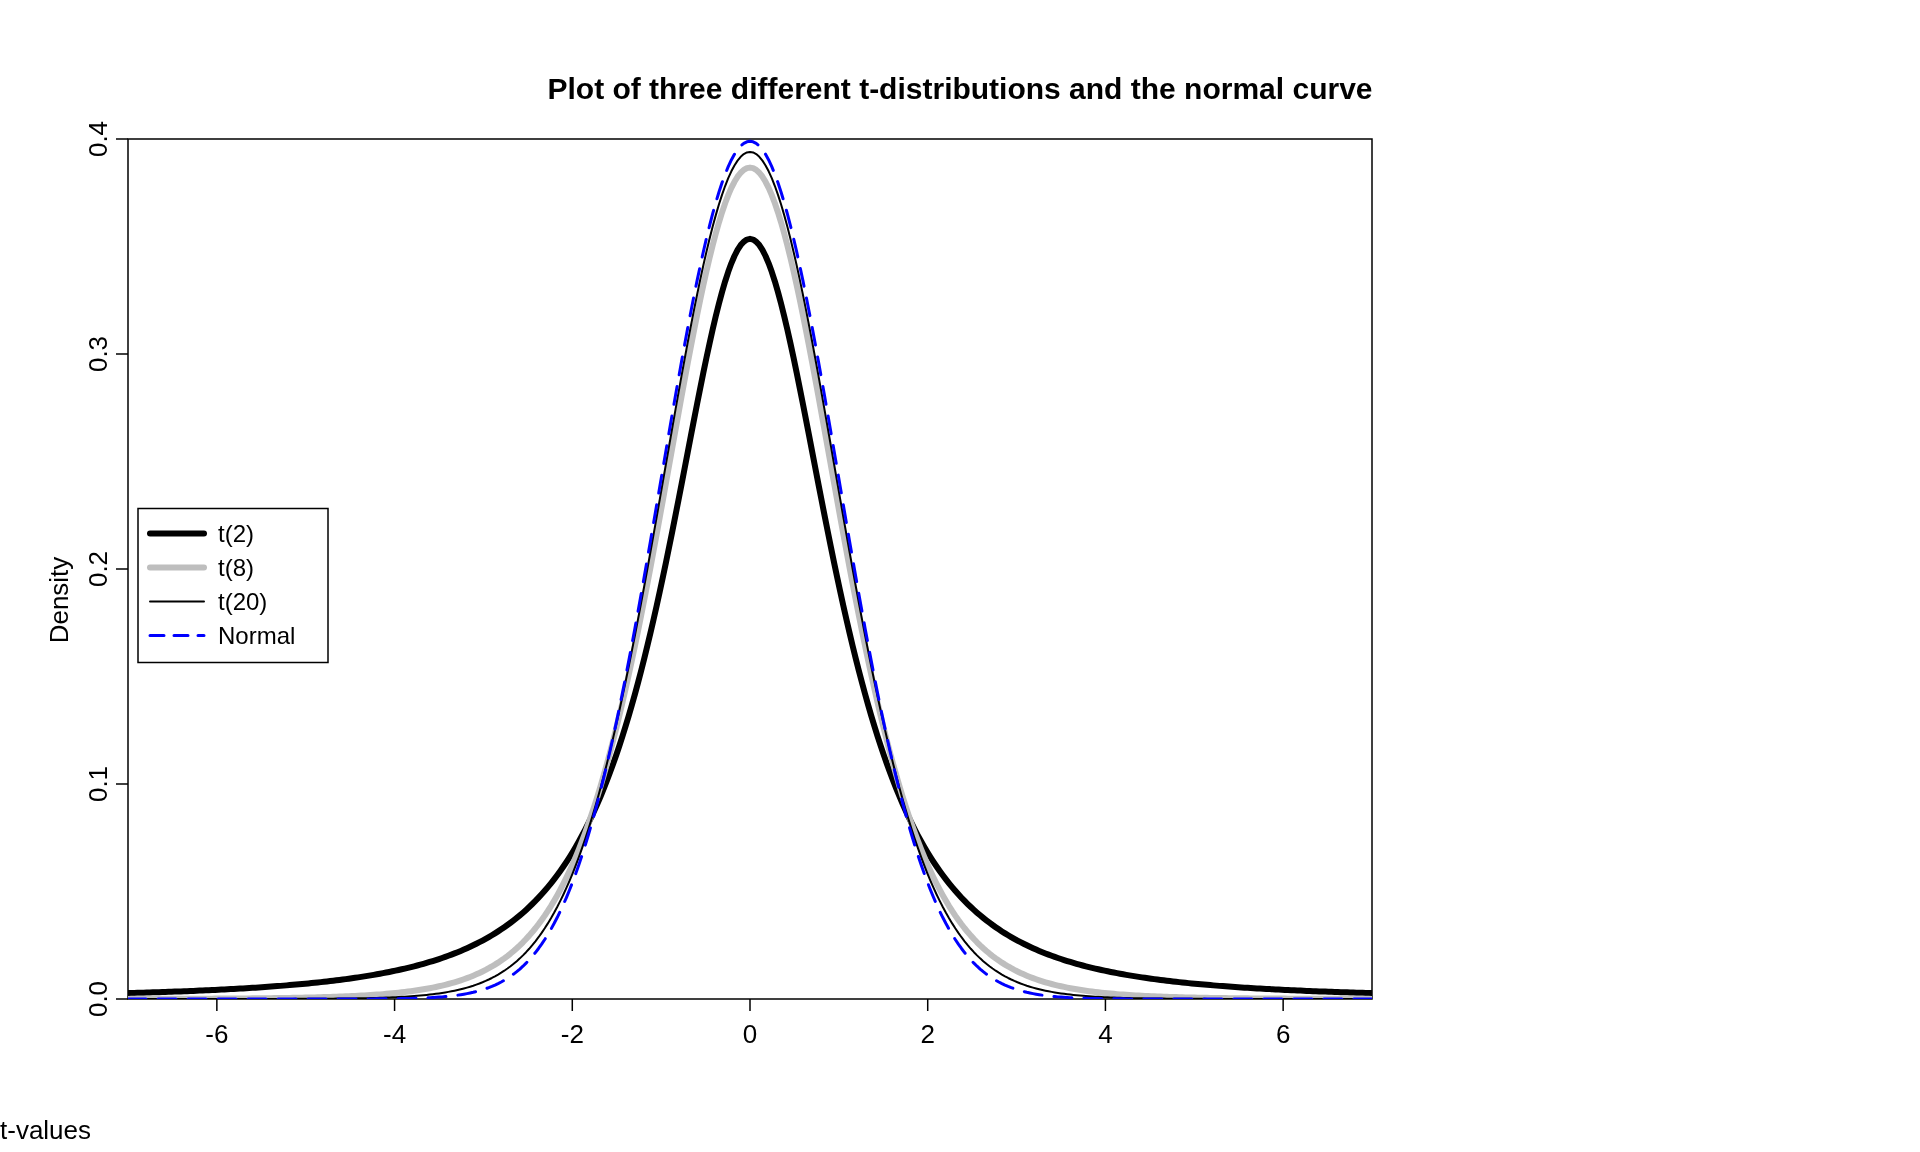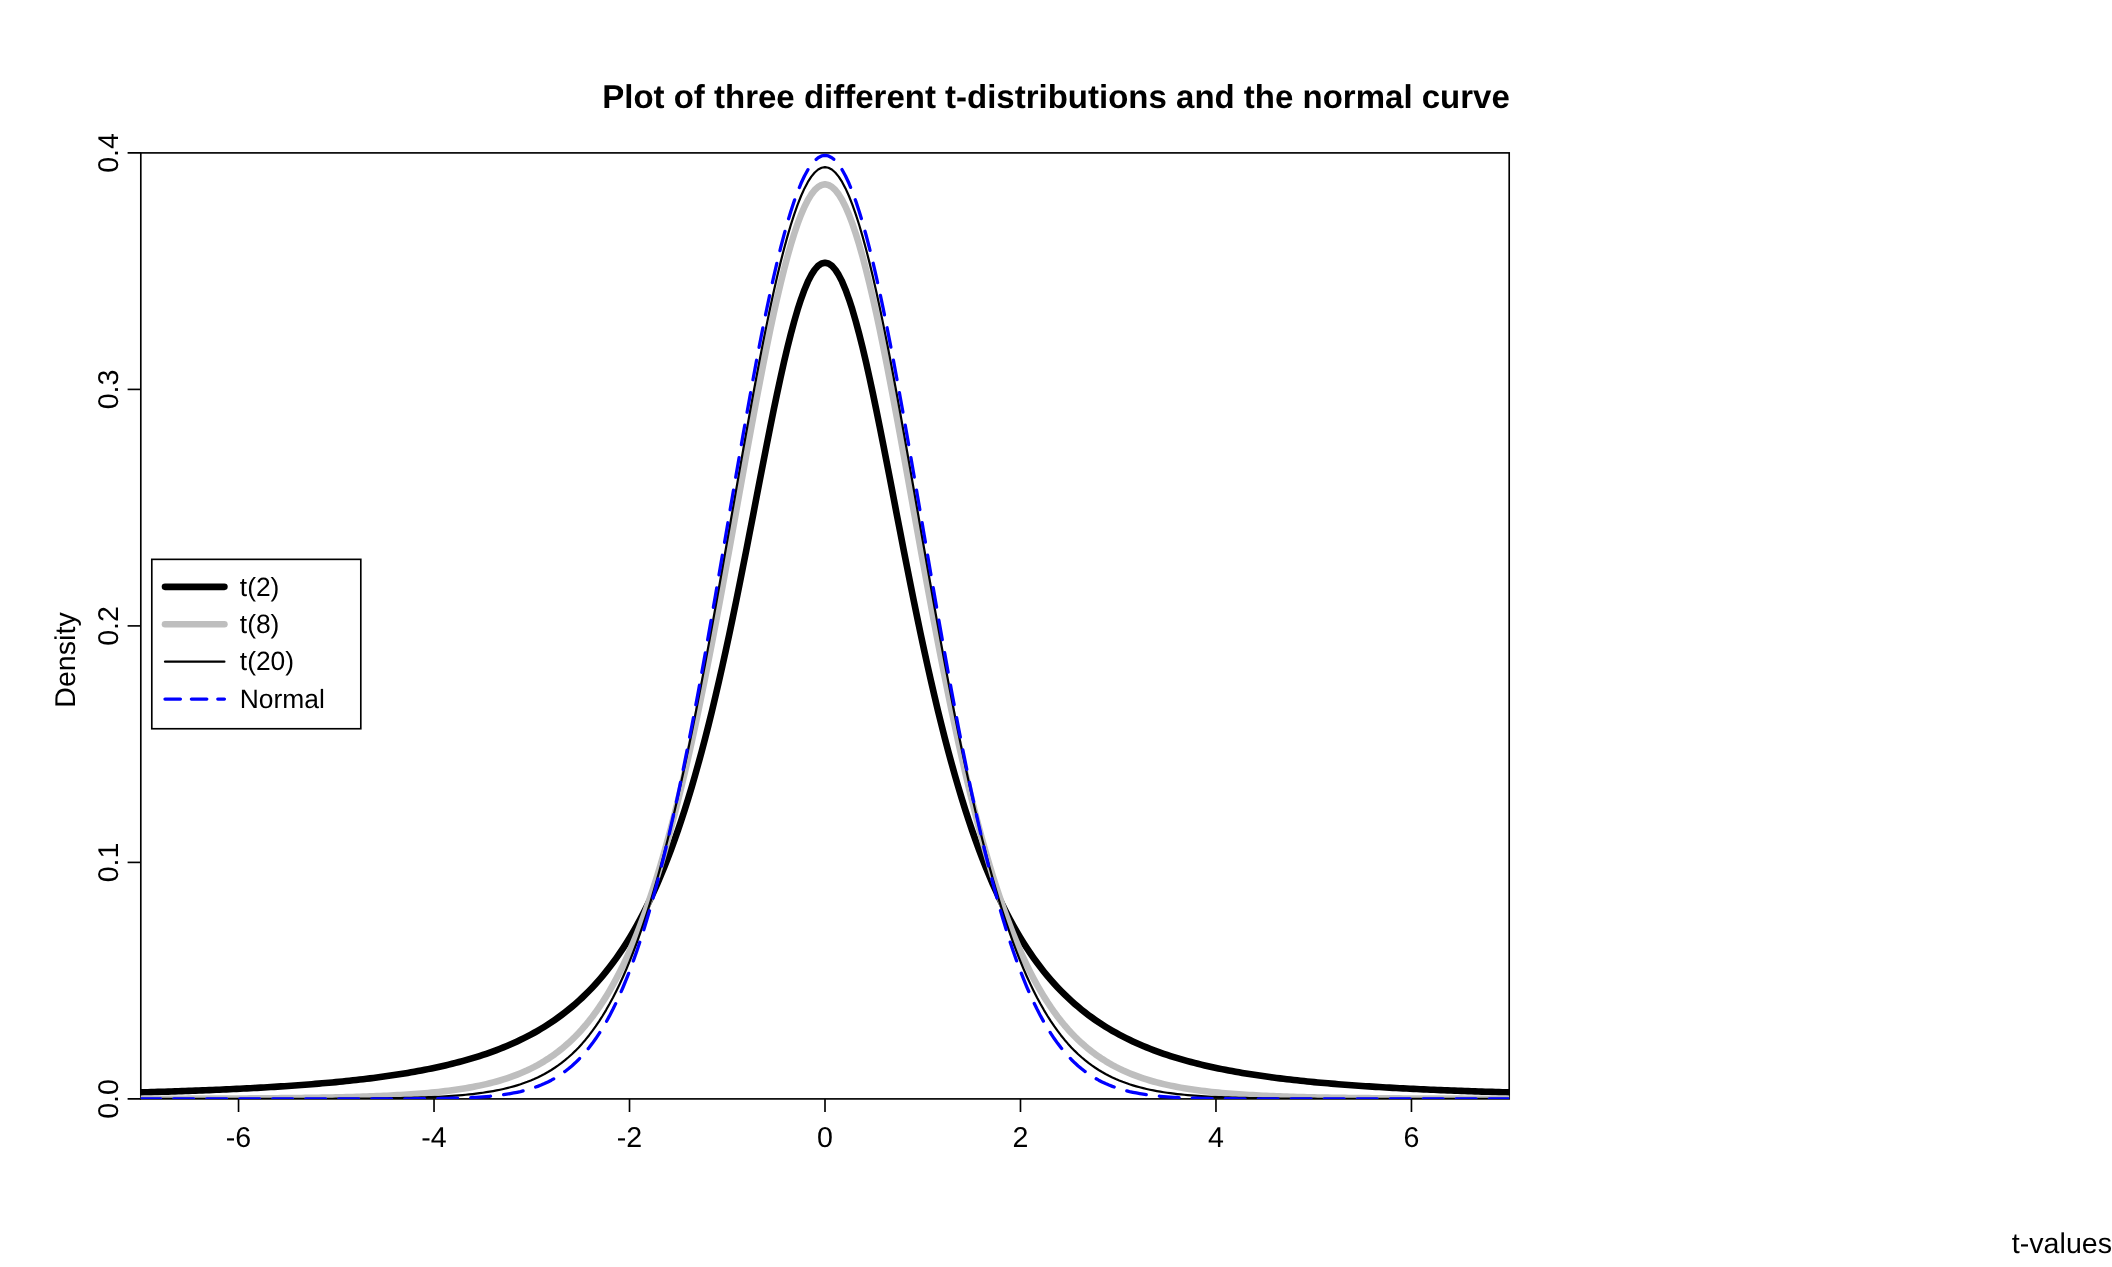--- a/index.html
+++ b/index.html
@@ -32,21 +32,21 @@
     top: 50%;
     transform: translateY(-50%) rotate(-90deg);
     transform-origin: center;
     font-size: 26px;
   }
   .xlabel {
     position: absolute;
     bottom: 30px;
     left: 0;
     right: 0;
-    text-align: right;
+    text-align: left;
     font-size: 26px;
   }
   svg {
     position: absolute;
     left: 0;
     top: 0;
   }
   .tick-text {
     font-family: Arial, Helvetica, sans-serif;
     font-size: 26px;

